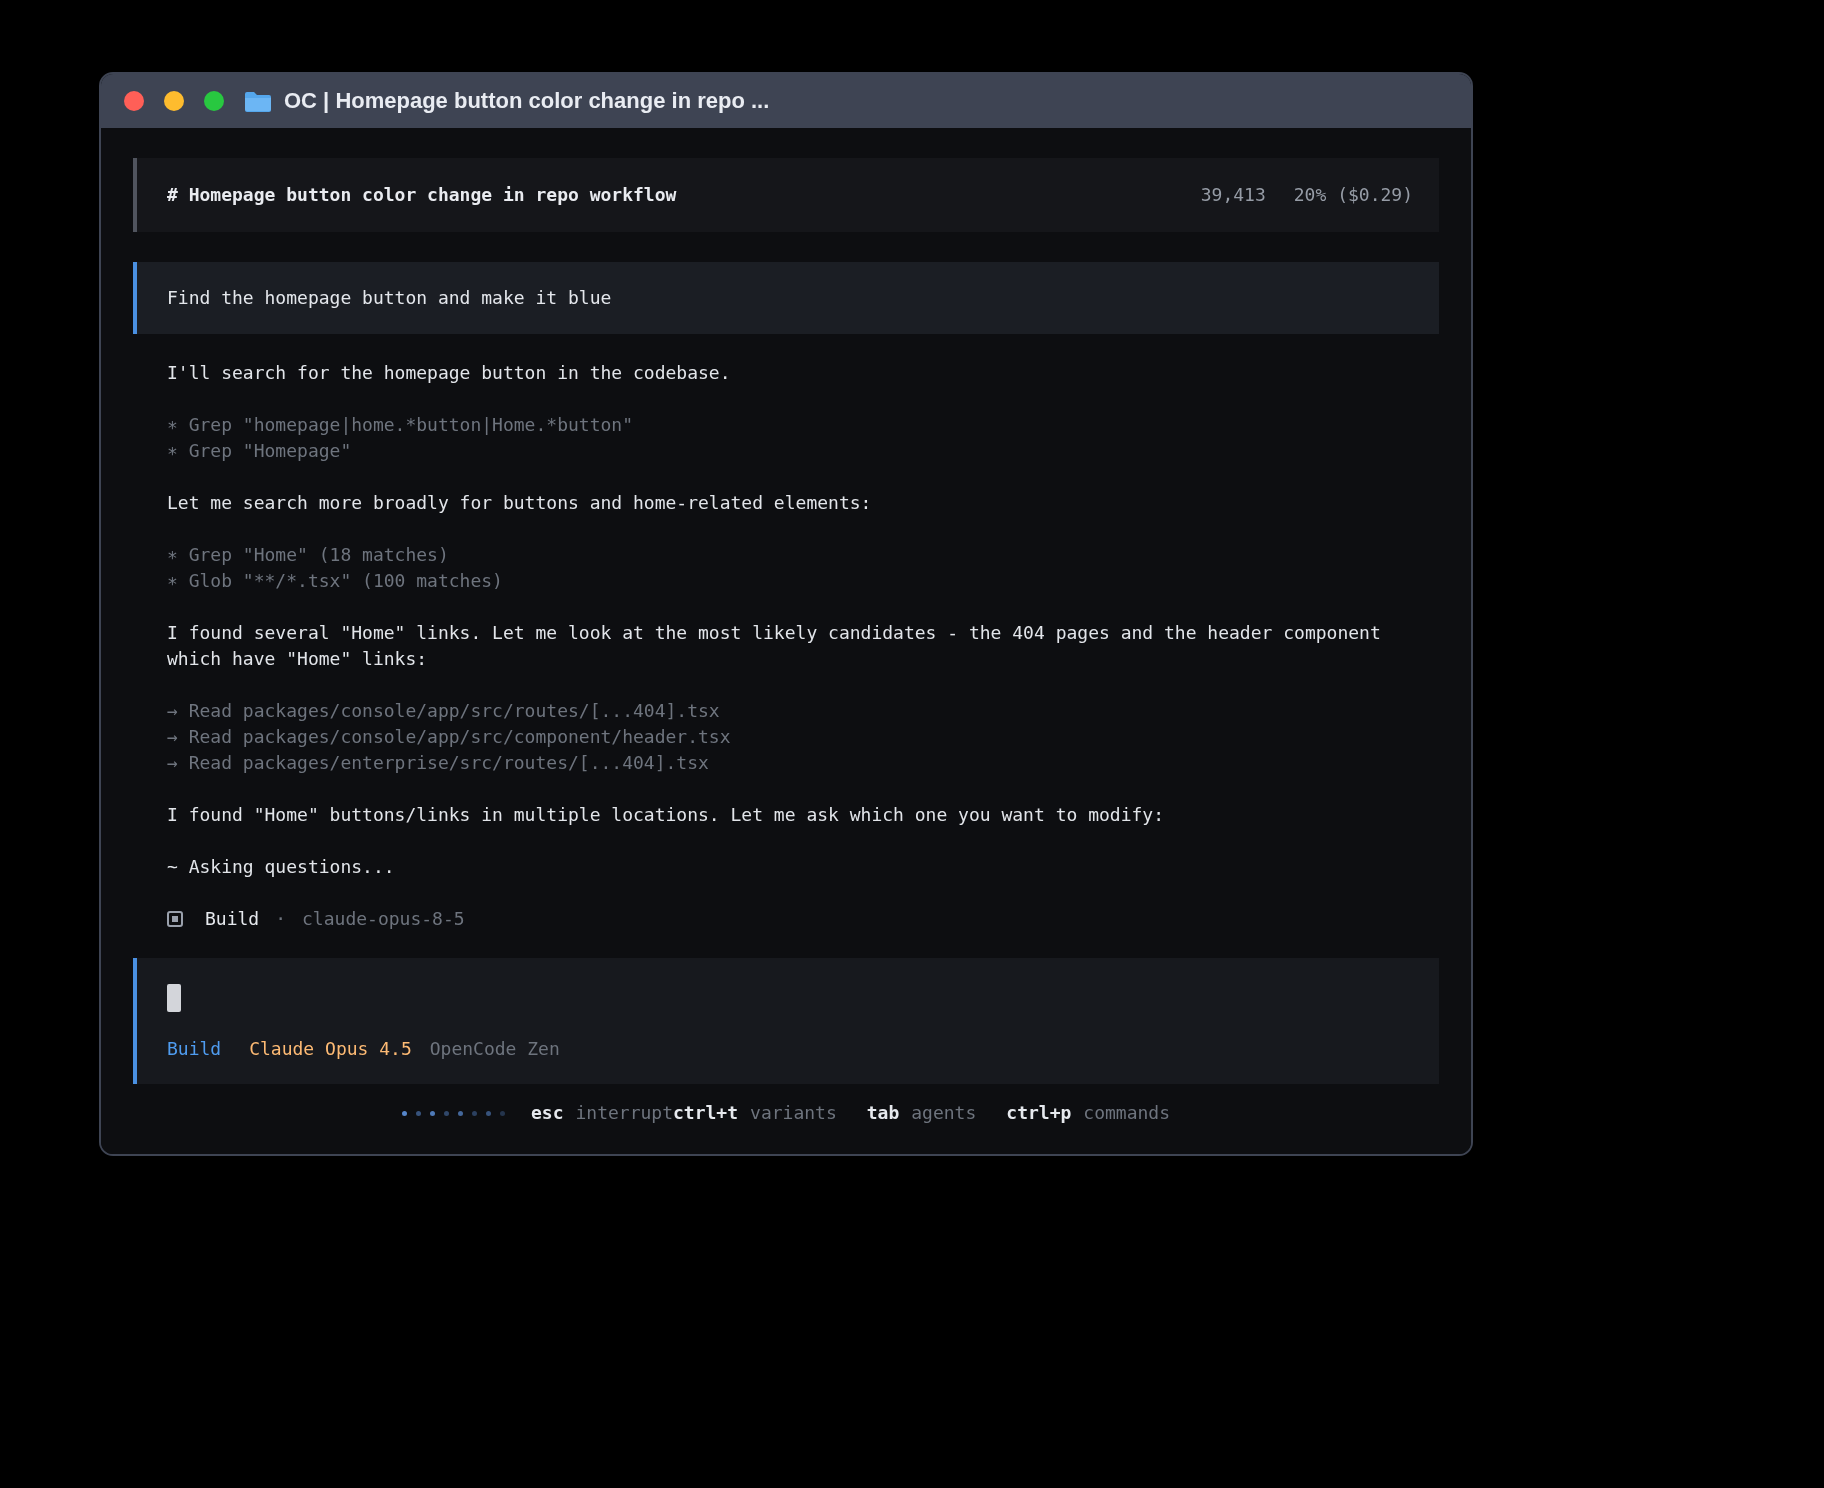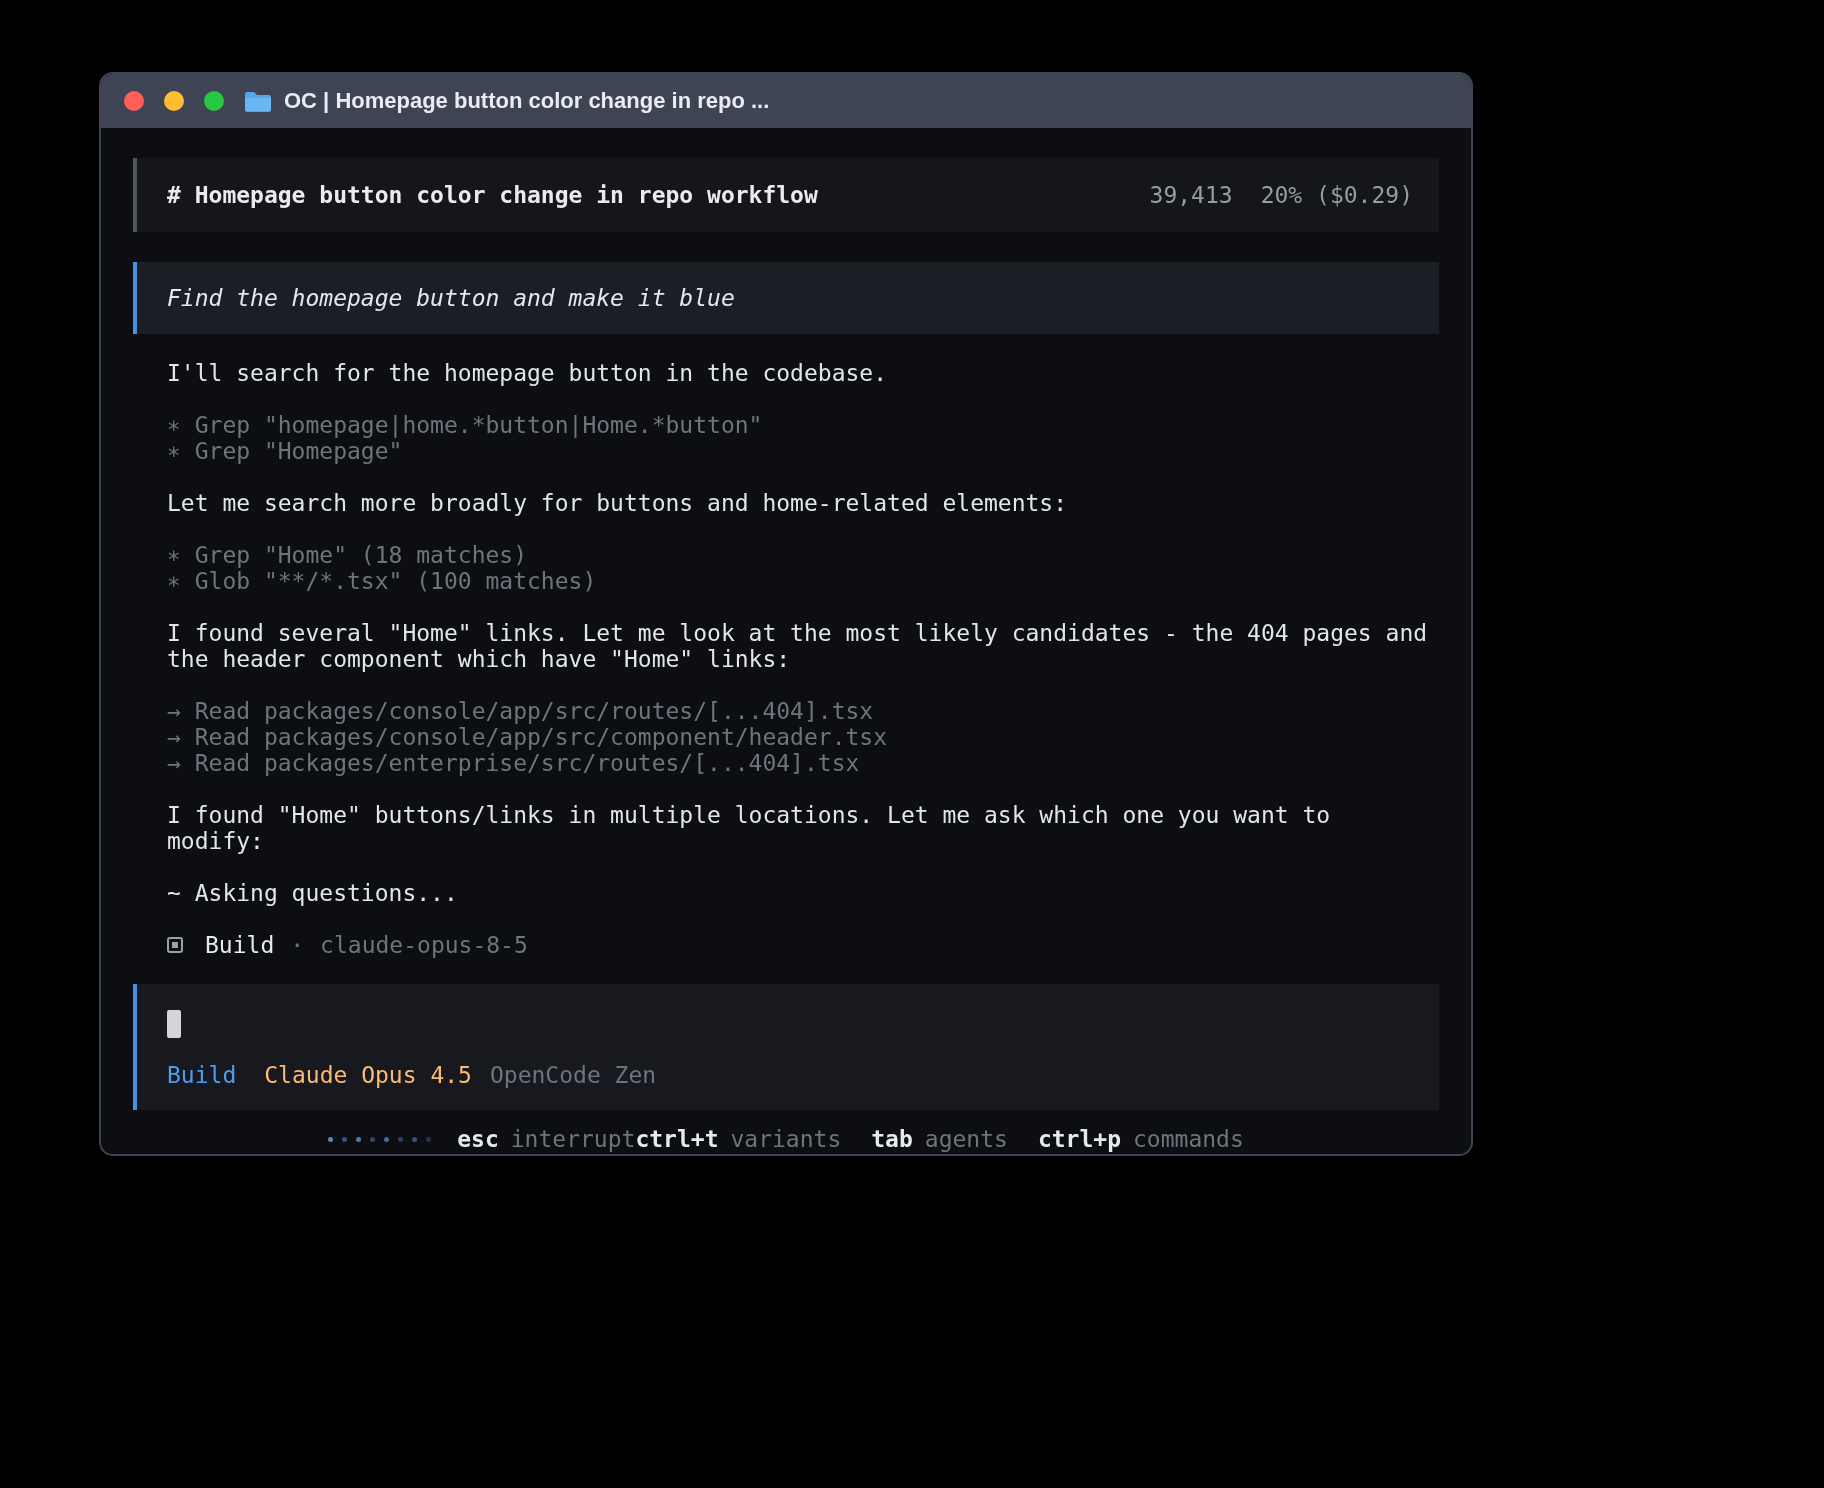--- a/index.html
+++ b/index.html
@@ -42,21 +42,21 @@
     font-size: 22px;
     color: #e9ecf2;
     white-space: nowrap;
   }
 
   
   .content {
     height: calc(100% - 54px);
     padding: 0 32px;
     background: #0d0e11;
-    font-size: 23px;
+    font-size: 18px;
     line-height: 26px;
     color: #e2e5ea;
   }
 
   .session-header {
     margin-top: 30px;
     background: #15161a;
     border-left: 4px solid #50545e;
     padding: 24px 26px 24px 30px;
     display: flex;
@@ -65,21 +65,20 @@
   }
   .session-title { font-weight: bold; color: #e9ebf0; white-space: nowrap; }
   .session-stats { display: flex; gap: 28px; color: #969ca6; white-space: nowrap; align-items: center; }
 
   .user-msg {
     margin-top: 30px;
     background: #1b1e24;
     border-left: 4px solid #4a90e2;
     padding: 23px 26px 23px 30px;
     color: #e4e7ec;
-    font-style: italic;
   }
 
   .transcript { padding-left: 34px; }
   .msg  { color: #e2e5ea; margin: 26px 0; }
   .tool-block { margin: 26px 0; }
   .tool-line  { color: #6e747e; }
 
   .status-line {
     margin: 26px 0;
     display: flex;

